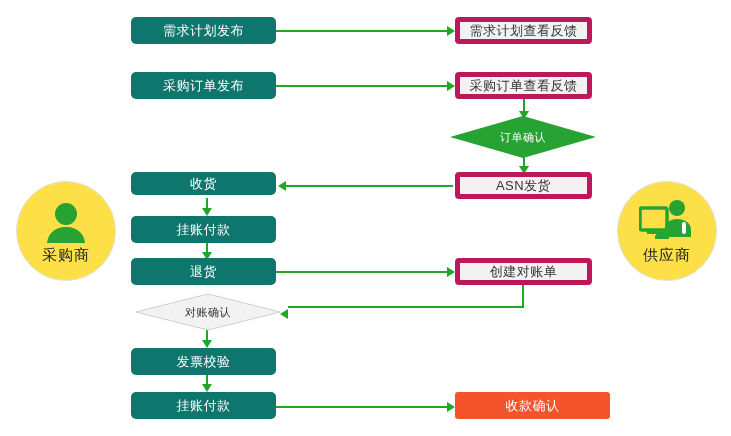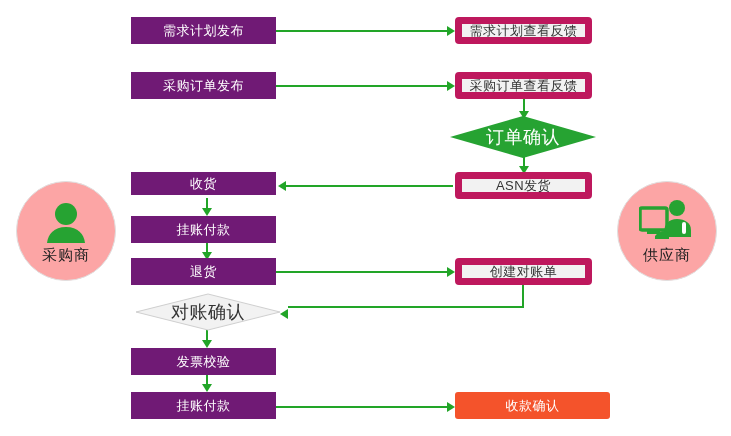--- a/index.html
+++ b/index.html
@@ -26,29 +26,29 @@
     align-items: center;
     justify-content: center;
     font-size: 13px;
     line-height: 1;
     letter-spacing: 0.5px;
     white-space: nowrap;
     z-index: 3;
   }
 
   .node.green {
-    background: #701a75;
+    background: #0f766e;
     color: #ffffff;
-    border-radius: 0;
+    border-radius: 5px;
   }
 
   .node.gray {
     background: #f2f2f2;
     color: #333333;
-    border: 7px solid #be185d;
+    border: 5px solid #be185d;
     border-radius: 4px;
   }
 
   .node.orange {
     background: #f4532b;
     color: #ffffff;
     border-radius: 3px;
   }
 
   
@@ -59,21 +59,21 @@
   .diamond svg {
     display: block;
   }
   .diamond .dlabel {
     position: absolute;
     left: 0; top: 0;
     width: 100%; height: 100%;
     display: flex;
     align-items: center;
     justify-content: center;
-    font-size: 18px;
+    font-size: 11px;
     white-space: nowrap;
     letter-spacing: 0.5px;
   }
   .diamond.green-d .dlabel { color: #ffffff; }
   .diamond.gray-d .dlabel { color: #333333; }
 
   
   .conn {
     position: absolute;
     background: #22a528;
@@ -102,21 +102,21 @@
     border-right: 5px solid transparent;
     border-top: 8px solid #22a528;
   }
 
   
   .actor {
     position: absolute;
     width: 98px;
     height: 98px;
     border-radius: 50%;
-    background: #fca5a5;
+    background: #fde047;
     border: 1px solid #e0e0e0;
     display: flex;
     flex-direction: column;
     align-items: center;
     justify-content: center;
     z-index: 4;
   }
   .actor .ico {
     height: 46px;
     display: flex;

